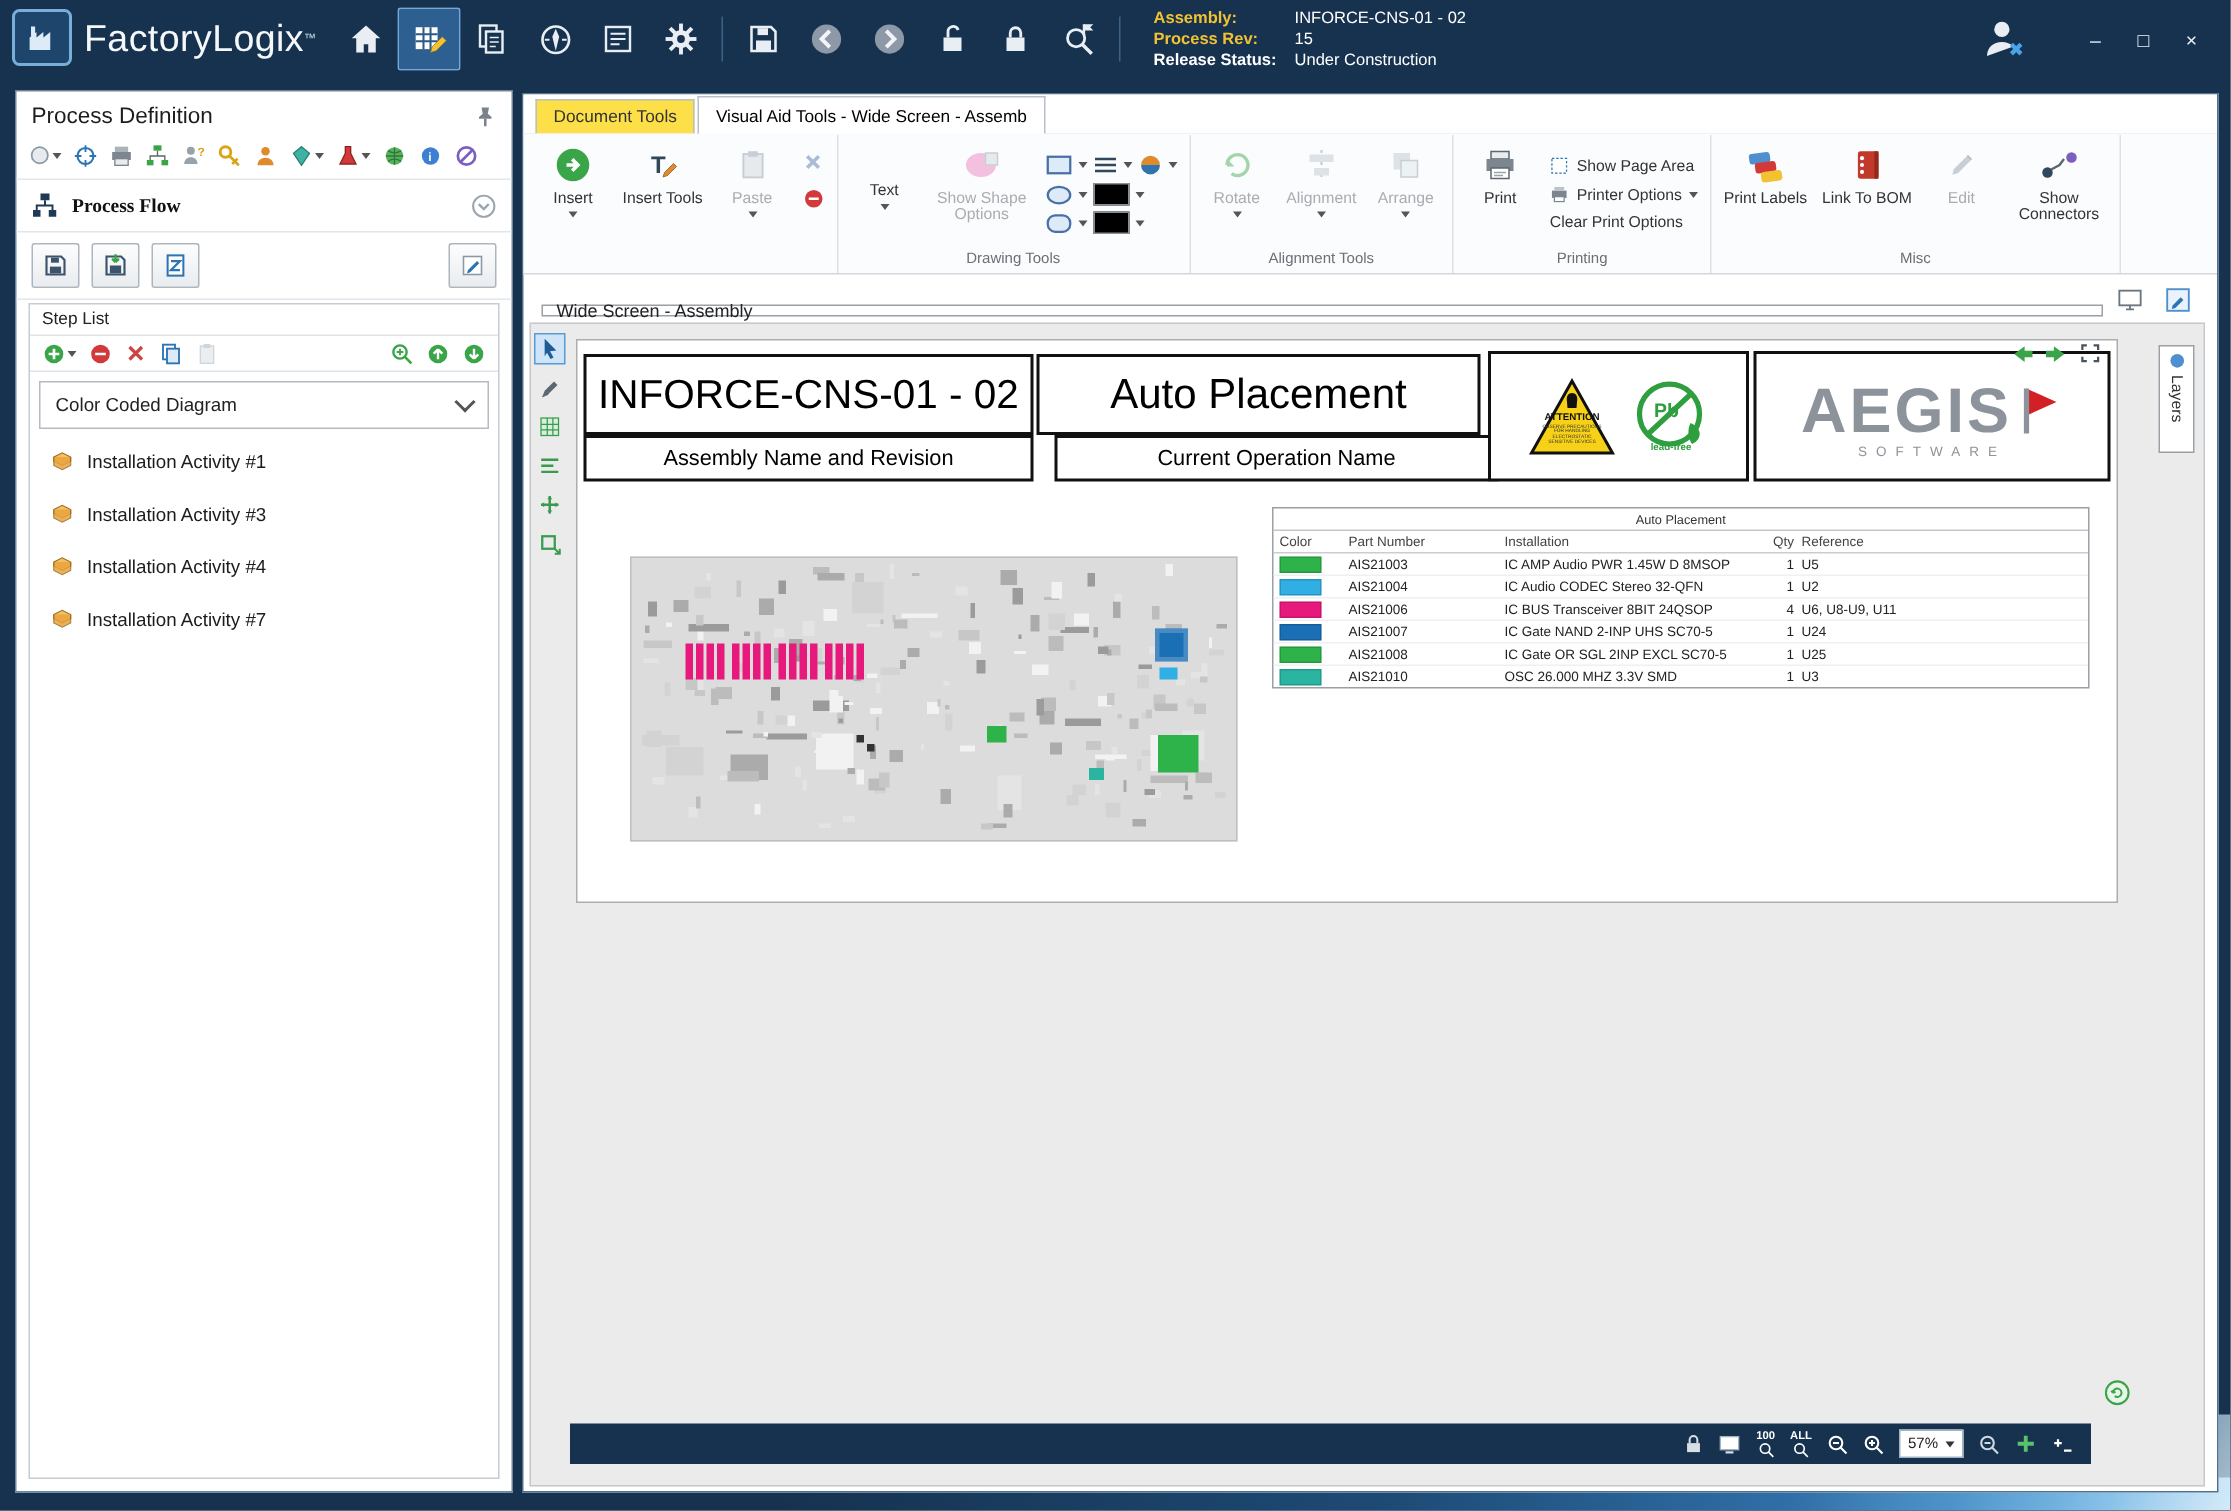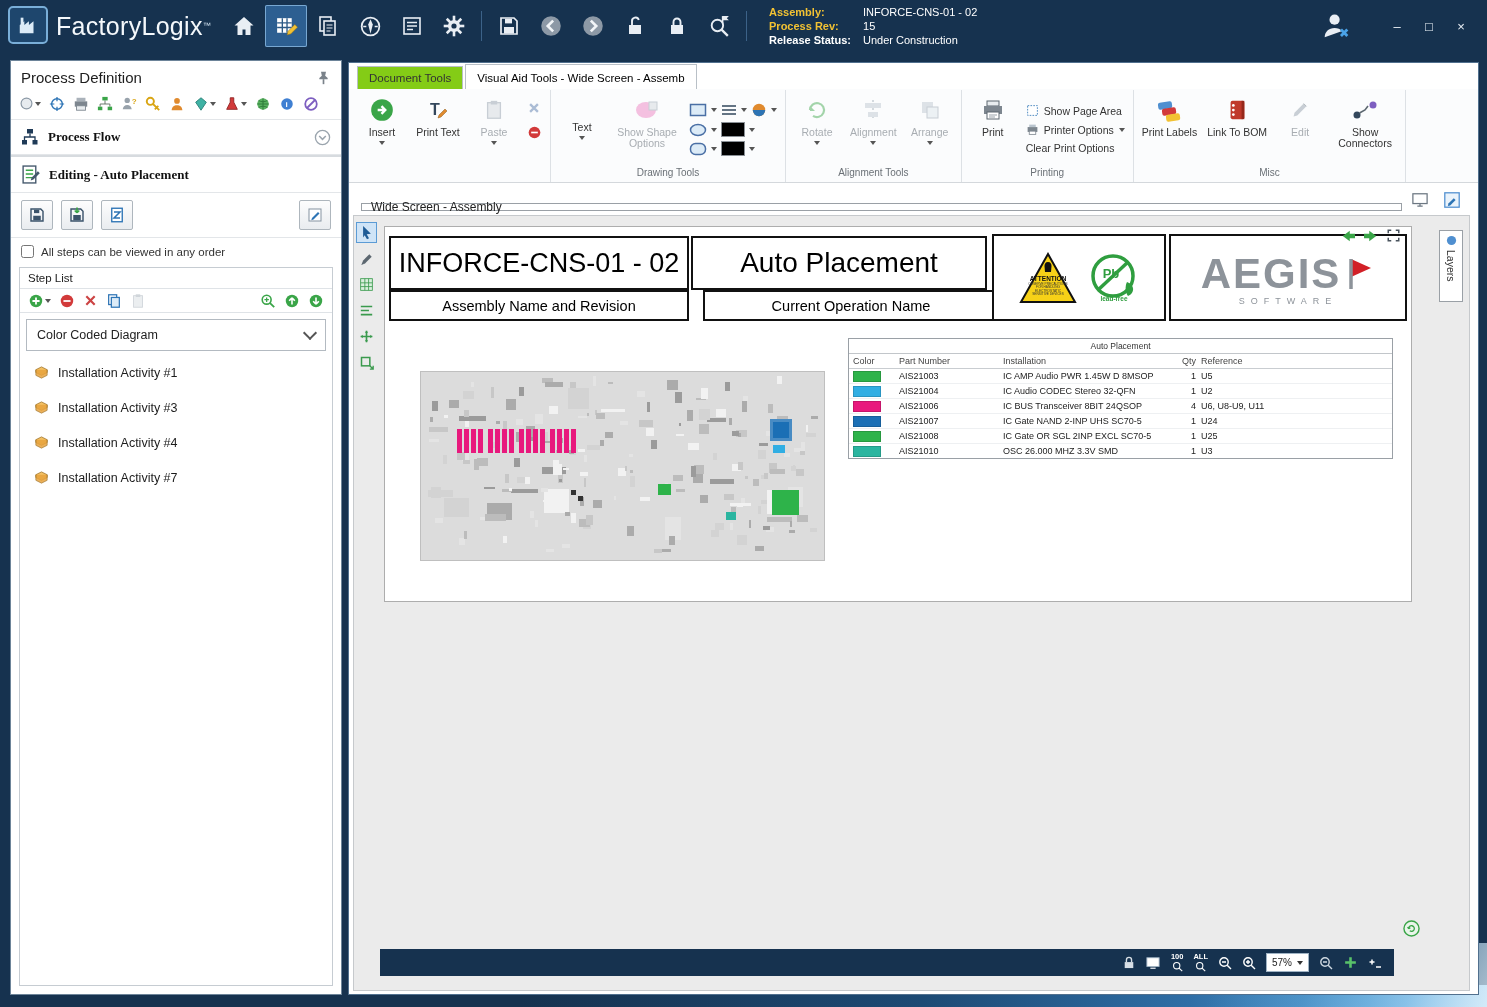--- a/index.html
+++ b/index.html
@@ -42,21 +42,21 @@
   .sl-combo{margin:6px 6px 4px;border:1px solid #b3bac1;height:30px;display:flex;align-items:center;padding:0 10px;font-size:12.5px;color:#222;background:#fff;}
   .sl-combo .spacer{flex:1;}
   .chev{width:8px;height:8px;border-right:2px solid #555;border-bottom:2px solid #555;transform:rotate(45deg);margin-top:-4px;}
   .steps{display:flex;flex-direction:column;}
   .step{display:flex;align-items:center;gap:9px;height:35px;padding-left:14px;font-size:12.5px;color:#1c1c1c;}
   .step.selected{background:#4292dc;color:#0d2d4d;}
   .caret{width:0;height:0;border-left:3px solid transparent;border-right:3px solid transparent;border-top:4px solid #555;}
   
   .main{position:absolute;left:348px;top:62px;width:1129px;height:931px;background:#fff;border:1px solid #51708e;z-index:4;}
   .tabs{position:absolute;left:0;top:0;right:0;height:26px;background:#fff;display:flex;align-items:flex-end;padding-left:8px;gap:2px;border-bottom:1px solid #c8cdd2;}
-  .tab{height:22px;display:flex;align-items:center;padding:0 11px;font-size:11.5px;background:#84cc16;border:1px solid #b9c0c7;border-bottom:none;color:#333;white-space:nowrap;}
+  .tab{height:22px;display:flex;align-items:center;padding:0 11px;font-size:11.5px;background:#fde047;border:1px solid #b9c0c7;border-bottom:none;color:#333;white-space:nowrap;}
   .tab.active{background:#fff;height:25px;margin-bottom:-1px;color:#000;}
   .ribbon{position:absolute;left:0;top:26px;right:0;height:92px;background:#fbfcfd;border-bottom:1px solid #d4d8dc;display:flex;align-items:stretch;padding:1px 2px 0;}
   .rgroup{display:flex;flex-direction:column;border-right:1px solid #dde1e5;padding:1px 3px 0;}
   .rgroup.last{border-right:none;}
   .rrow{display:flex;align-items:stretch;flex:1;}
   .rbtn{display:flex;flex-direction:column;align-items:center;justify-content:flex-start;min-width:46px;max-width:64px;padding:5px 5px 1px;gap:3px;font-size:10.5px;line-height:11px;color:#333;text-align:center;}
   .rbtn .ric{height:28px;display:flex;align-items:center;justify-content:center;}
   .rbtn.dis{color:#a8adb2;}
   .rbtn.dis svg{opacity:.45;}
   .glabel{height:15px;text-align:center;font-size:10px;color:#6a7076;}
@@ -334,28 +334,20 @@
           <rect x="11.5" y="12" width="5" height="4.5" fill="#1f3a57"></rect>
           <path d="M9 5.5V9M3.5 12V9h10.5v3" stroke="#1f3a57" fill="none" stroke-width="1.3"></path>
         </svg>
       <span class="bold">Process Flow</span>
       <span class="spacer"></span>
       <svg width="17" height="17" viewBox="0 0 18 18">
           <circle cx="9" cy="9" r="7.5" fill="none" stroke="#9aa4ad" stroke-width="1.4"></circle>
           <path d="M5.5 7.5 9 11l3.5-3.5" stroke="#9aa4ad" stroke-width="1.6" fill="none"></path>
         </svg>
     </div>
-    <div class="sb-row" style="border-top:2px solid #d7dbdf;">
-      <svg width="19" height="19" viewBox="0 0 18 18">
-          <rect x="2" y="1" width="12" height="16" fill="#fff" stroke="#44586c" stroke-width="1.3"></rect>
-          <path d="M4.5 5h7M4.5 8.5h7M4.5 12h7" stroke="#3aa548" stroke-width="1.3"></path>
-          <path d="M10 12l6-6 1.8 1.8-6 6-2.6.8z" fill="#44586c"></path>
-        </svg>
-      <span class="bold">Editing - Auto Placement</span>
-    </div>
     <div class="sb-btnrow">
       <span class="sqbtn">
           <svg width="18" height="18" viewBox="0 0 24 24">
             <path d="M4 4h13l3 3v13H4z" fill="none" stroke="#3b536b" stroke-width="1.9"></path>
             <rect x="8" y="5" width="7" height="4.5" fill="#3b536b"></rect>
             <rect x="7" y="13" width="10" height="6" fill="#3b536b"></rect>
           </svg>
         </span>
       <span class="sqbtn">
           <svg width="18" height="18" viewBox="0 0 24 24">
@@ -370,24 +362,20 @@
             <path d="M8 8h8l-8 8h8" stroke="#2d74b5" stroke-width="2" fill="none"></path>
           </svg>
         </span>
       <span class="spacer" style="flex:1;"></span>
       <span class="sqbtn">
           <svg width="18" height="18" viewBox="0 0 24 24">
             <rect x="4" y="4" width="16" height="16" fill="#fff" stroke="#8b98a5" stroke-width="1.4"></rect>
             <path d="M8 16l8-8 2 2-8 8-3 1z" fill="#2d74b5"></path>
           </svg>
         </span>
-    </div>
-    <div class="sb-check">
-      <input type="checkbox" style="">
-      <span>All steps can be viewed in any order</span>
     </div>
     <div class="steplist">
       <div class="sl-head">Step List</div>
       <div class="sl-tools">
         <span class="sico">
             <svg width="16" height="16" viewBox="0 0 18 18">
               <circle cx="9" cy="9" r="7" fill="#3aa548"></circle>
               <path d="M9 5v8M5 9h8" stroke="#fff" stroke-width="2"></path>
             </svg>
             <span class="caret"></span>
@@ -494,21 +482,21 @@
               <span>Insert</span>
               <span class="caret"></span>
             </div>
           <div class="rbtn">
               <span class="ric">
                 <svg width="24" height="24" viewBox="0 0 24 24">
                   <text x="4" y="17" font-size="16" font-weight="bold" fill="#33475c">T</text>
                   <path d="M13 17l6-6 2 2-6 6-3 1z" fill="#e08a2e" stroke="#8a5a1d" stroke-width=".5"></path>
                 </svg>
               </span>
-              <span>Print Text</span>
+              <span>Insert Tools</span>
             </div>
           <div class="rbtn dis">
               <span class="ric">
                 <svg width="22" height="24" viewBox="0 0 24 24">
                   <rect x="5" y="4" width="14" height="17" fill="#cfd5da" stroke="#8b98a5" stroke-width="1.4"></rect>
                   <rect x="8.5" y="2" width="7" height="4" fill="#8b98a5"></rect>
                 </svg>
               </span>
               <span>Paste</span>
               <span class="caret"></span>

